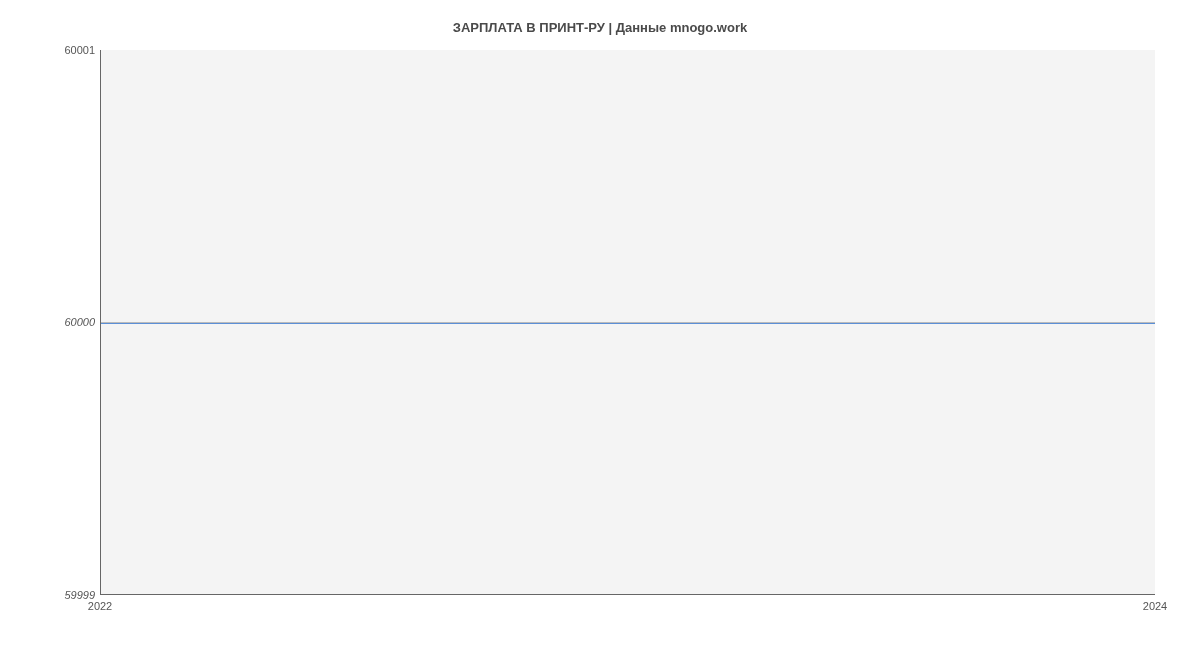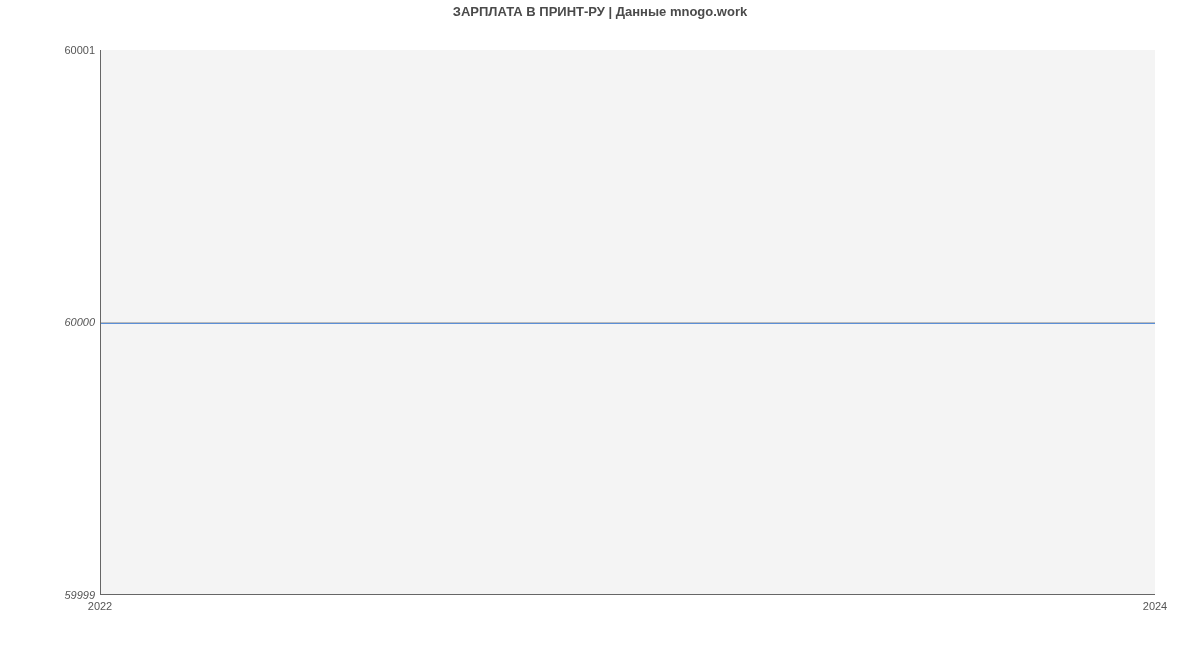--- a/index.html
+++ b/index.html
@@ -11,21 +11,21 @@
     font-family: Verdana, Geneva, sans-serif;
     color: #4a4a4a;
   }
   .chart-wrap {
     position: relative;
     width: 1200px;
     height: 650px;
   }
   .title {
     position: absolute;
-    top: 4px;
+    top: 20px;
     left: 0;
     width: 100%;
     text-align: center;
     font-size: 13px;
     font-weight: bold;
     color: #4a4a4a;
   }
   .plot-area {
     position: absolute;
     left: 100px;

